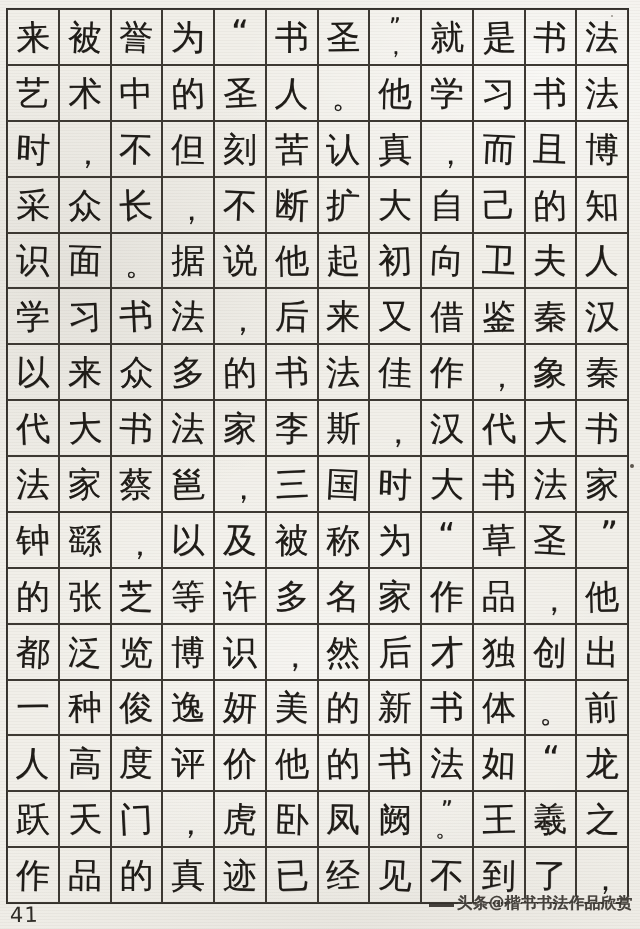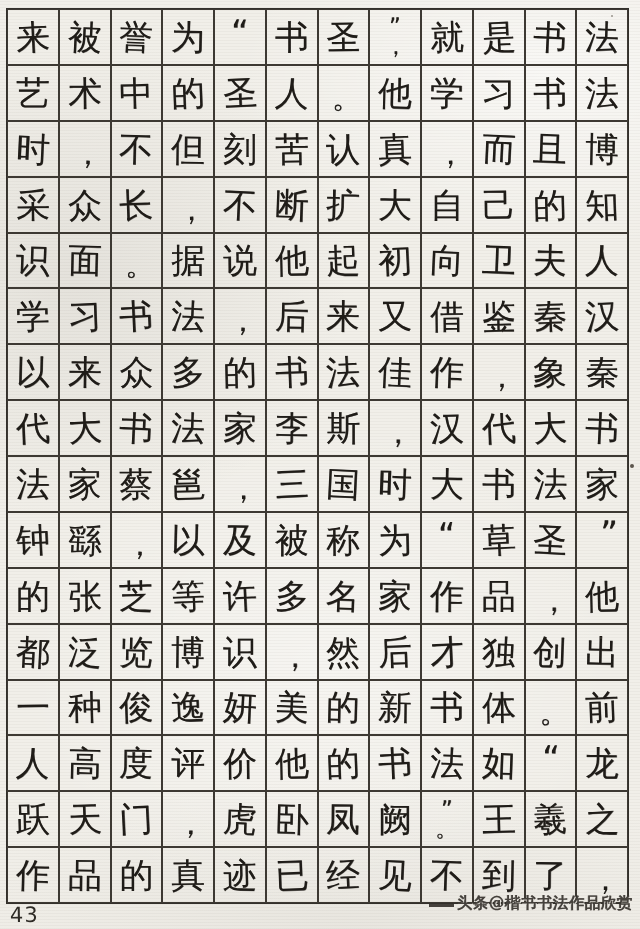--- a/index.html
+++ b/index.html
@@ -643,20 +643,20 @@
       <span style="transform: rotate(1.4deg);">到</span>
     </div>
     <div class="cell">
       <span style="transform: rotate(0.7deg);">了</span>
     </div>
     <div class="cell punct">
       <span style="transform: rotate(0deg);">，</span>
     </div>
   </div>
 
-<div class="page-number">43</div>
+<div class="page-number">41</div>
 
 <div class="watermark-dash"></div>
 <div class="watermark">头条@楷书书法作品欣赏</div>
 
 <div class="speck s1"></div>
 <div class="speck s2"></div>
 <div class="speck s3"></div>
 
 </body></html>

